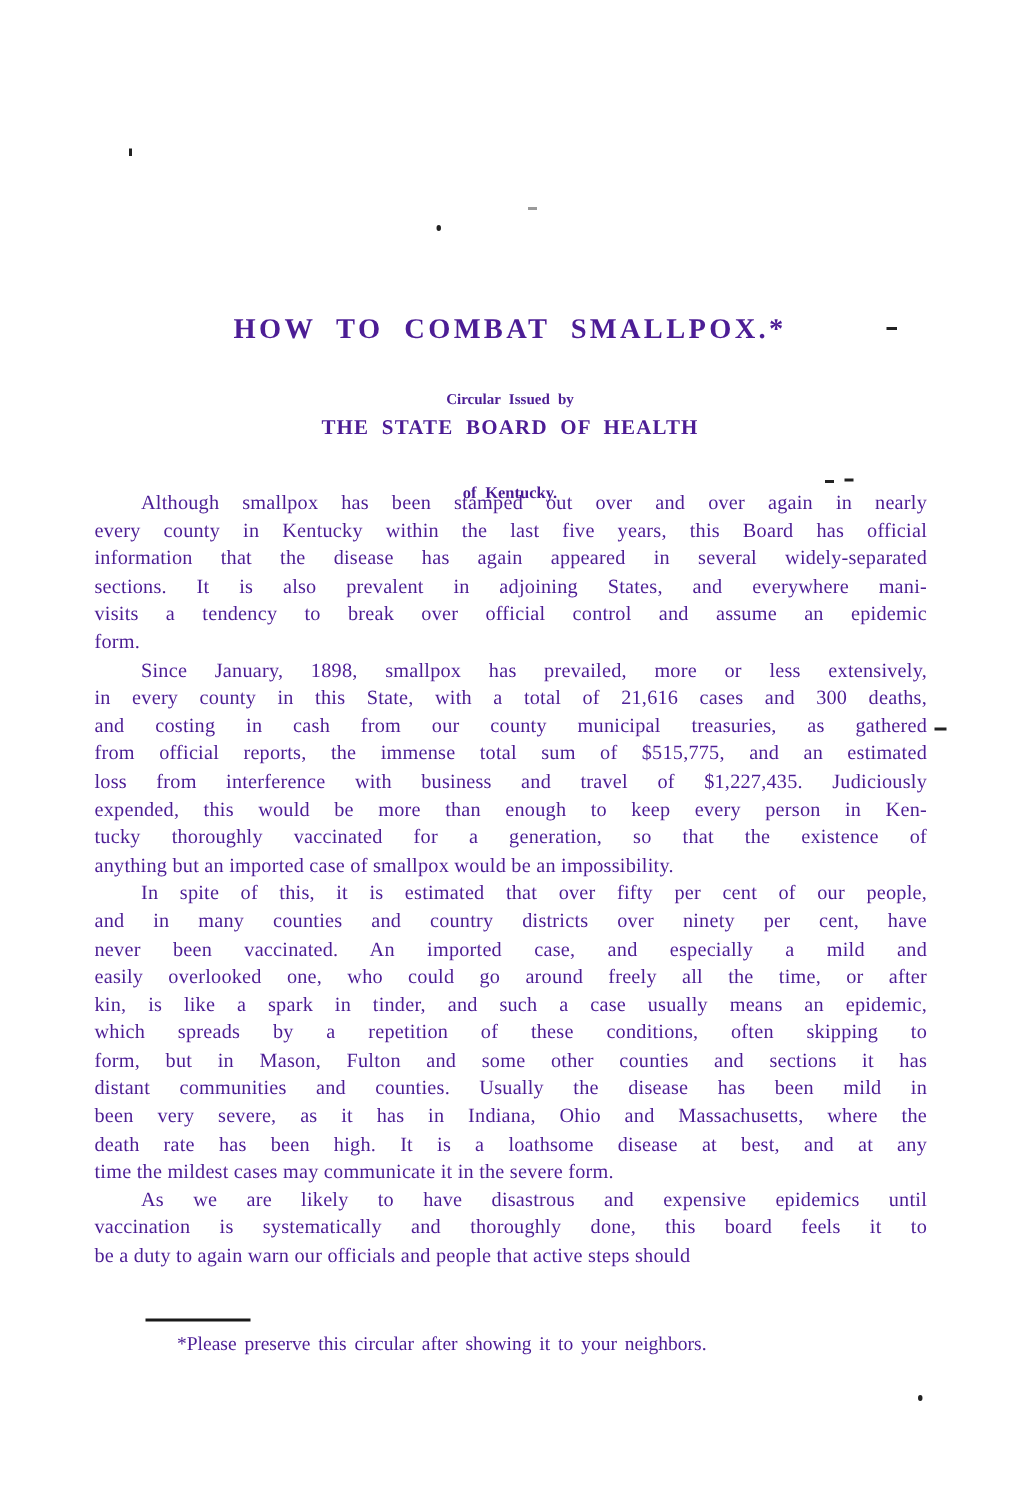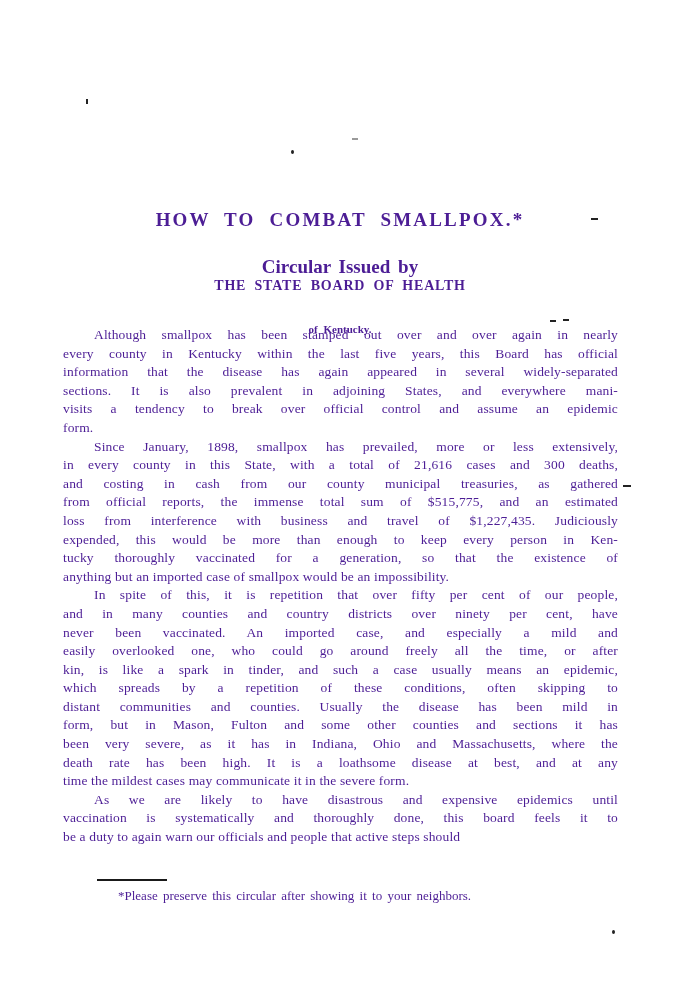--- a/index.html
+++ b/index.html
@@ -30,21 +30,21 @@
 
   .issuer {
     position: absolute;
     top: 257px;
     left: 0;
     width: 680px;
     text-align: center;
     font-weight: bold;
     line-height: 19px;
   }
-  .issuer .iss-1 { font-size: 19px; word-spacing: 3px; }
+  .issuer .iss-1 { font-size: 10px; word-spacing: 3px; }
   .issuer .iss-2 { font-size: 14px; letter-spacing: 0.8px; word-spacing: 4px; text-align: center; }
   .issuer .iss-3 { font-size: 11px; word-spacing: 3px; margin-top: 25px; }
 
   .body-text {
     position: absolute;
     top: 326px;
     left: 63px;
     width: 555px;
     font-size: 13.5px;
     font-weight: normal;
@@ -118,28 +118,28 @@
       <div class="line">visits a tendency to break over official control and assume an epidemic</div>
       <div class="line para-last">form.</div>
       <div class="line para-first">Since January, 1898, smallpox has prevailed, more or less extensively,</div>
       <div class="line">in every county in this State, with a total of 21,616 cases and 300 deaths,</div>
       <div class="line">and costing in cash from our county municipal treasuries, as gathered</div>
       <div class="line">from official reports, the immense total sum of $515,775, and an estimated</div>
       <div class="line">loss from interference with business and travel of $1,227,435.  Judiciously</div>
       <div class="line">expended, this would be more than enough to keep every person in Ken-</div>
       <div class="line">tucky thoroughly vaccinated for a generation, so that the existence of</div>
       <div class="line para-last">anything but an imported case of smallpox would be an impossibility.</div>
-      <div class="line para-first">In spite of this, it is repetition that over fifty per cent of our people,</div>
+      <div class="line para-first">In spite of this, it is estimated that over fifty per cent of our people,</div>
       <div class="line">and in many counties and country districts over ninety per cent, have</div>
       <div class="line">never been vaccinated.  An imported case, and especially a mild and</div>
       <div class="line">easily overlooked one, who could go around freely all the time, or after</div>
       <div class="line">kin, is like a spark in tinder, and such a case usually means an epidemic,</div>
       <div class="line">which spreads by a repetition of these conditions, often skipping to</div>
+      <div class="line">form, but in Mason, Fulton and some other counties and sections it has</div>
       <div class="line">distant communities and counties.  Usually the disease has been mild in</div>
-      <div class="line">form, but in Mason, Fulton and some other counties and sections it has</div>
       <div class="line">been very severe, as it has in Indiana, Ohio and Massachusetts, where the</div>
       <div class="line">death rate has been high.  It is a loathsome disease at best, and at any</div>
       <div class="line para-last">time the mildest cases may communicate it in the severe form.</div>
       <div class="line para-first">As we are likely to have disastrous and expensive epidemics until</div>
       <div class="line">vaccination is systematically and thoroughly done, this board feels it to</div>
       <div class="line para-last">be a duty to again warn our officials and people that active steps should</div>
     </div>
 
   <div class="footnote-rule"></div>
   <div class="footnote-text">*Please preserve this circular after showing it to your neighbors.</div>

